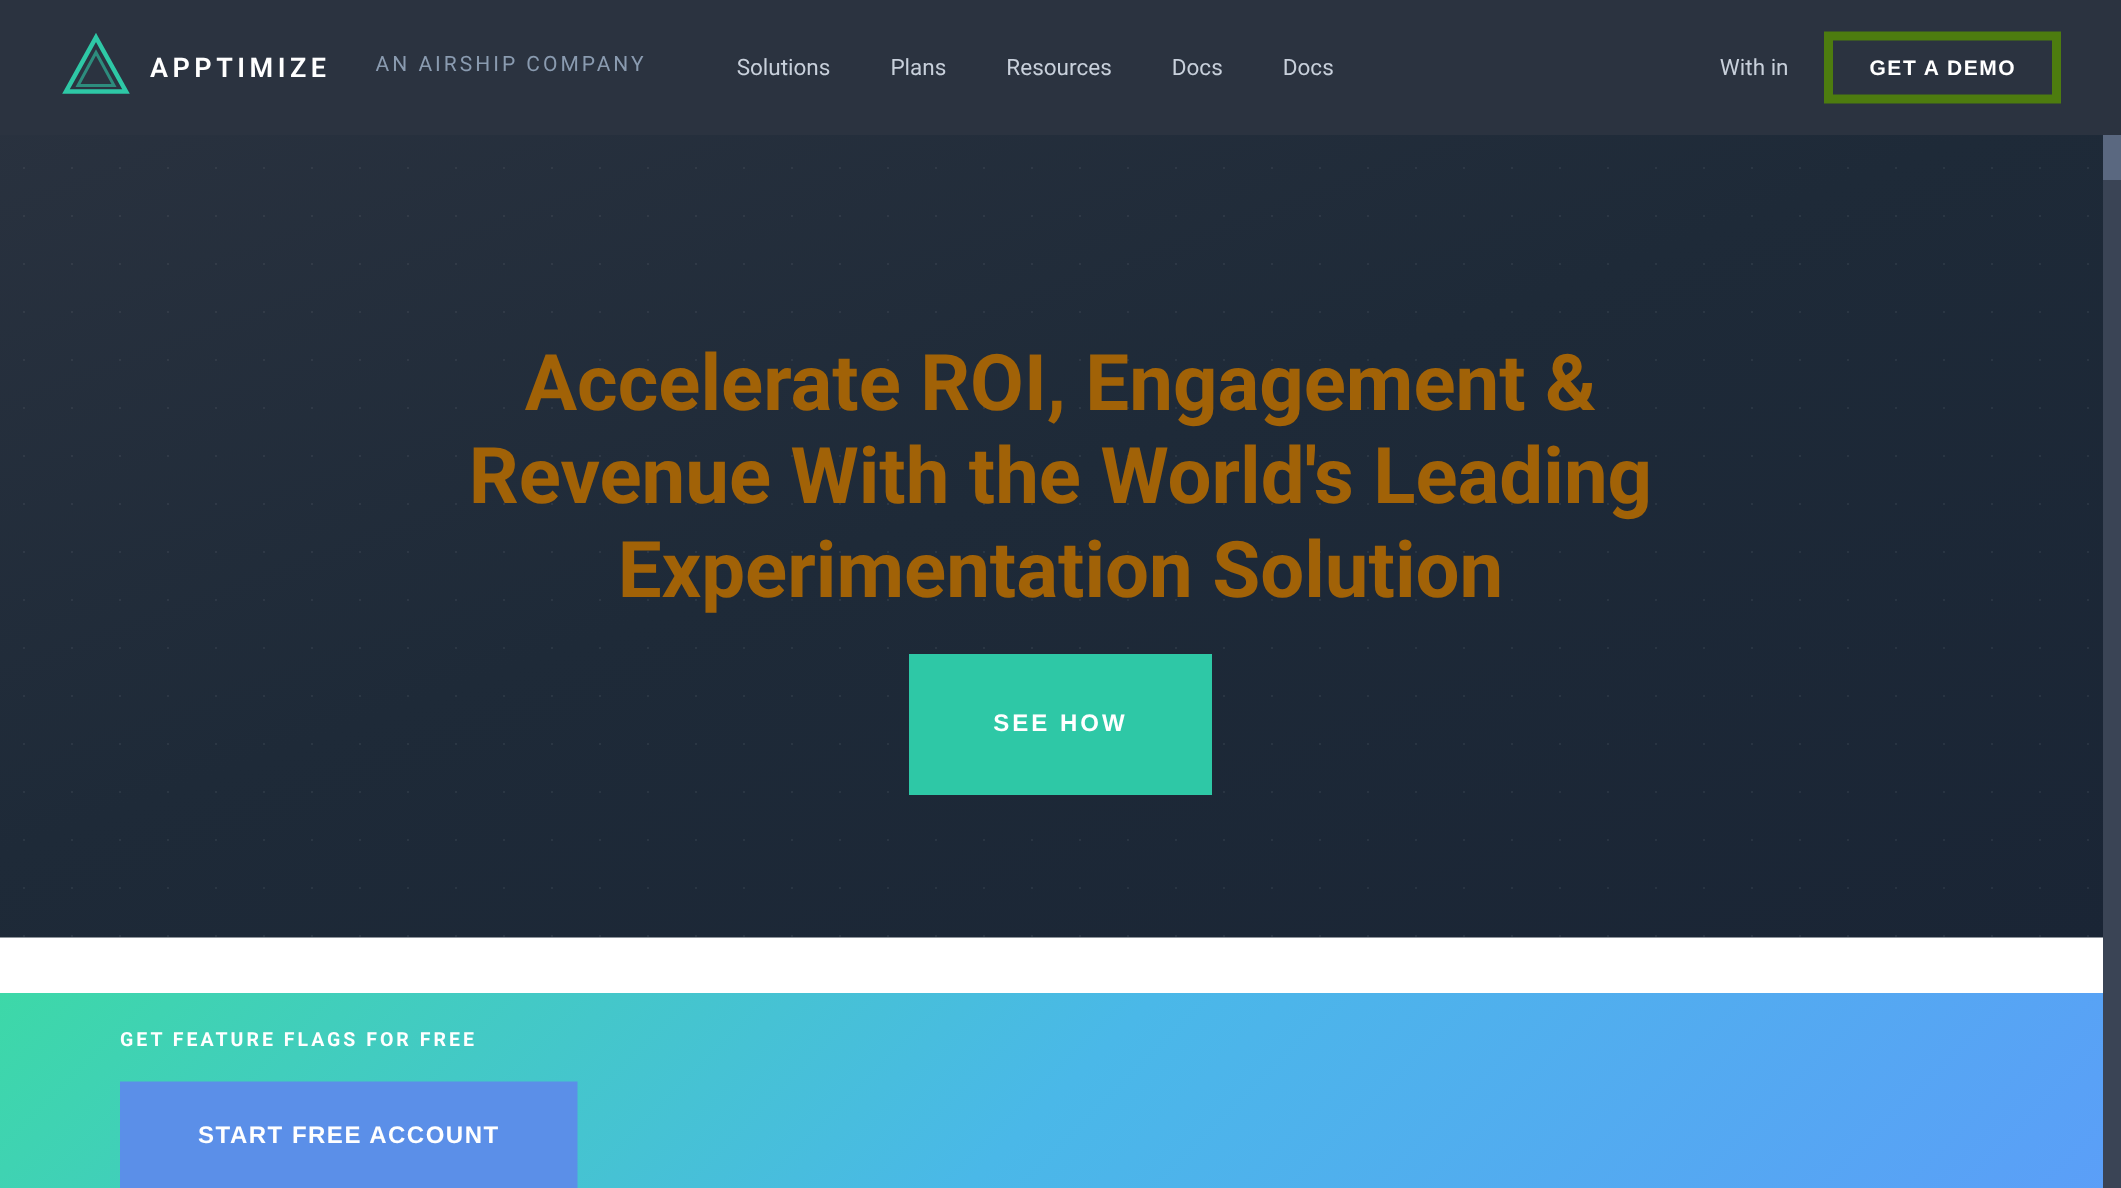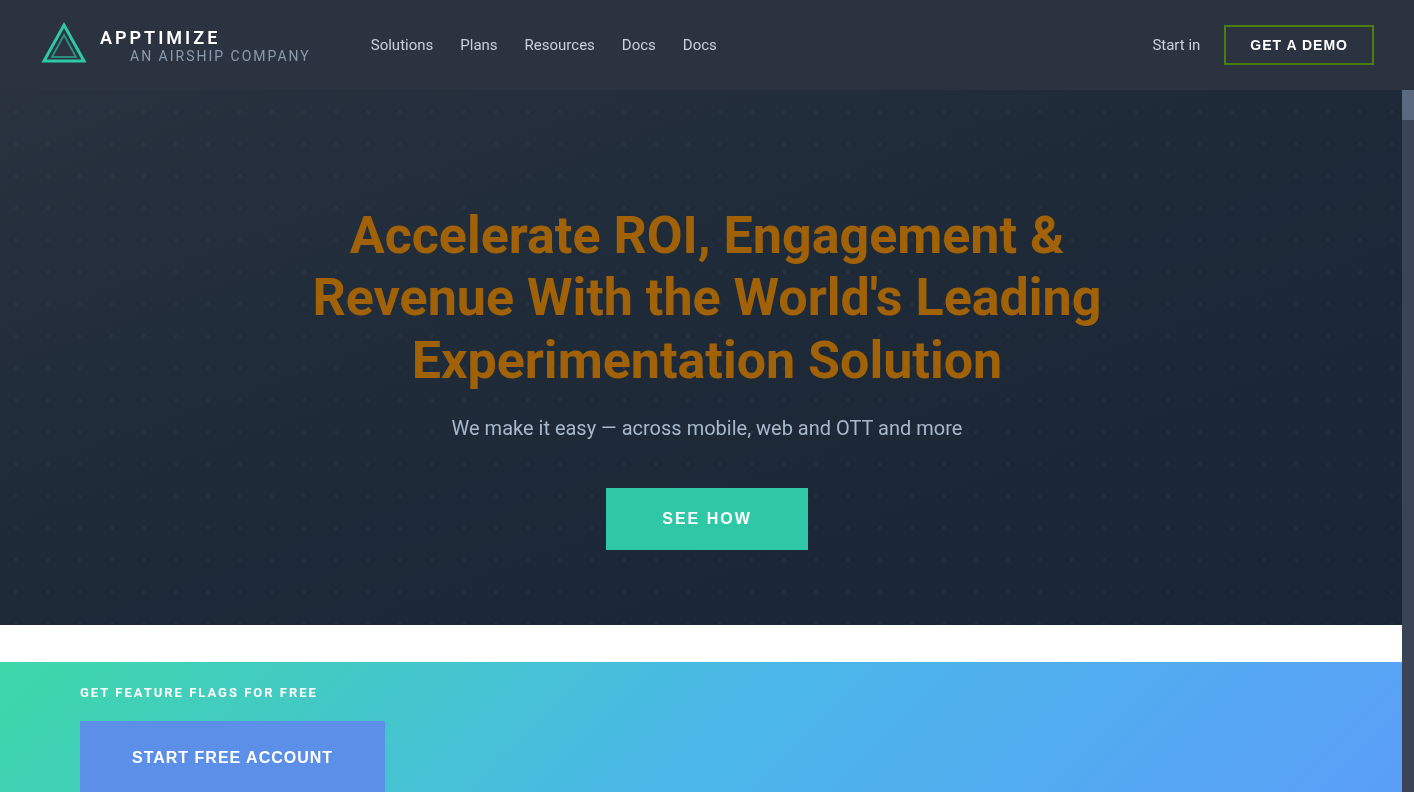--- a/index.html
+++ b/index.html
@@ -36,21 +36,21 @@
       margin-right: 60px;
     }
 
     .logo-icon {
       width: 48px;
       height: 48px;
     }
 
     .logo-text {
       display: flex;
-      flex-direction: column;
+      flex-direction: row;
       justify-content: flex-end;
     }
 
     .logo-name {
       color: #ffffff;
       font-size: 18px;
       font-weight: 600;
       letter-spacing: 3px;
     }
 
@@ -58,21 +58,21 @@
       color: #8a9bb0;
       font-size: 14px;
       letter-spacing: 2px;
       text-transform: uppercase;
       margin-left: 30px;
     }
 
     .nav-links {
       display: flex;
       align-items: center;
-      gap: 27px;
+      gap: 40px;
       flex: 1;
     }
 
     .nav-link {
       color: #c8d0db;
       font-size: 15px;
       text-decoration: none;
       cursor: pointer;
     }
 
@@ -83,21 +83,21 @@
     }
 
     .sign-in {
       color: #c8d0db;
       font-size: 15px;
       cursor: pointer;
       text-decoration: none;
     }
 
     .get-demo-btn {
-      border: 2px solid #4d7c0f;
+      border: 6px solid #4d7c0f;
       background: transparent;
       color: #ffffff;
       padding: 10px 24px;
       font-size: 14px;
       font-weight: 600;
       letter-spacing: 1px;
       cursor: pointer;
       text-transform: uppercase;
     }
 
@@ -150,21 +150,21 @@
       color: #a8b8cc;
       font-size: 20px;
       font-weight: 400;
       margin-bottom: 48px;
     }
 
     .see-how-btn {
       background: #2ec8a6;
       color: #ffffff;
       border: none;
-      padding: 22px 56px;
+      padding: 38px 56px;
       font-size: 16px;
       font-weight: 700;
       letter-spacing: 2px;
       cursor: pointer;
       text-transform: uppercase;
     }
 
     
     .bottom-banner {
       position: absolute;
@@ -253,29 +253,28 @@
 
   <div class="nav-links">
     <a class="nav-link">Solutions</a>
     <a class="nav-link">Plans</a>
     <a class="nav-link">Resources</a>
     <a class="nav-link">Docs</a>
     <a class="nav-link">Docs</a>
   </div>
 
   <div class="nav-actions">
-    <a class="sign-in">Start in</a>
+    <a class="sign-in">With in</a>
     <button class="get-demo-btn">GET A DEMO</button>
   </div>
 </nav>
 
 <div style="position:absolute; top:90px; left:0; right:0; height:535px; display:flex; flex-direction:column; align-items:center; justify-content:center; z-index:1;">
   <div class="hero-content">
     <h1 class="hero-title">Accelerate ROI, Engagement &amp; Revenue With the World's Leading Experimentation Solution</h1>
-    <p class="hero-subtitle">We make it easy — across mobile, web and OTT and more</p>
     <button class="see-how-btn">SEE HOW</button>
   </div>
 </div>
 
 <div class="bottom-banner">
   <div class="banner-top-row">
     <span class="banner-title">GET FEATURE FLAGS FOR FREE</span>
   </div>
   <div class="banner-bottom-row">
     <button class="start-free-btn">START FREE ACCOUNT</button>

